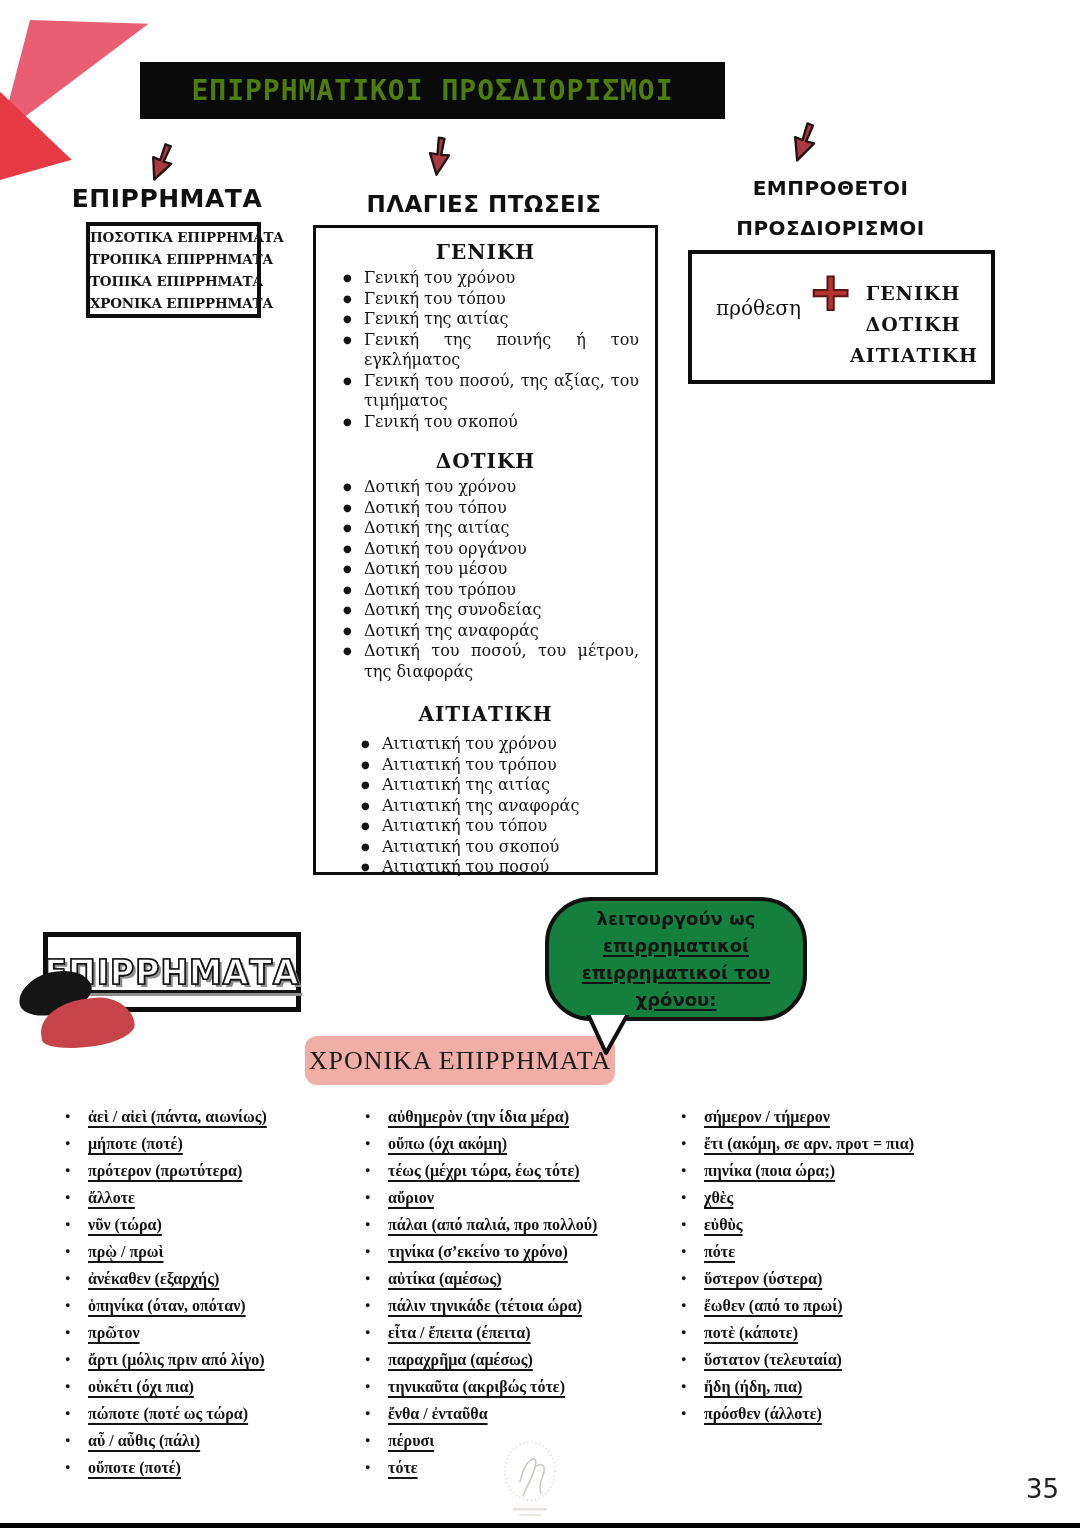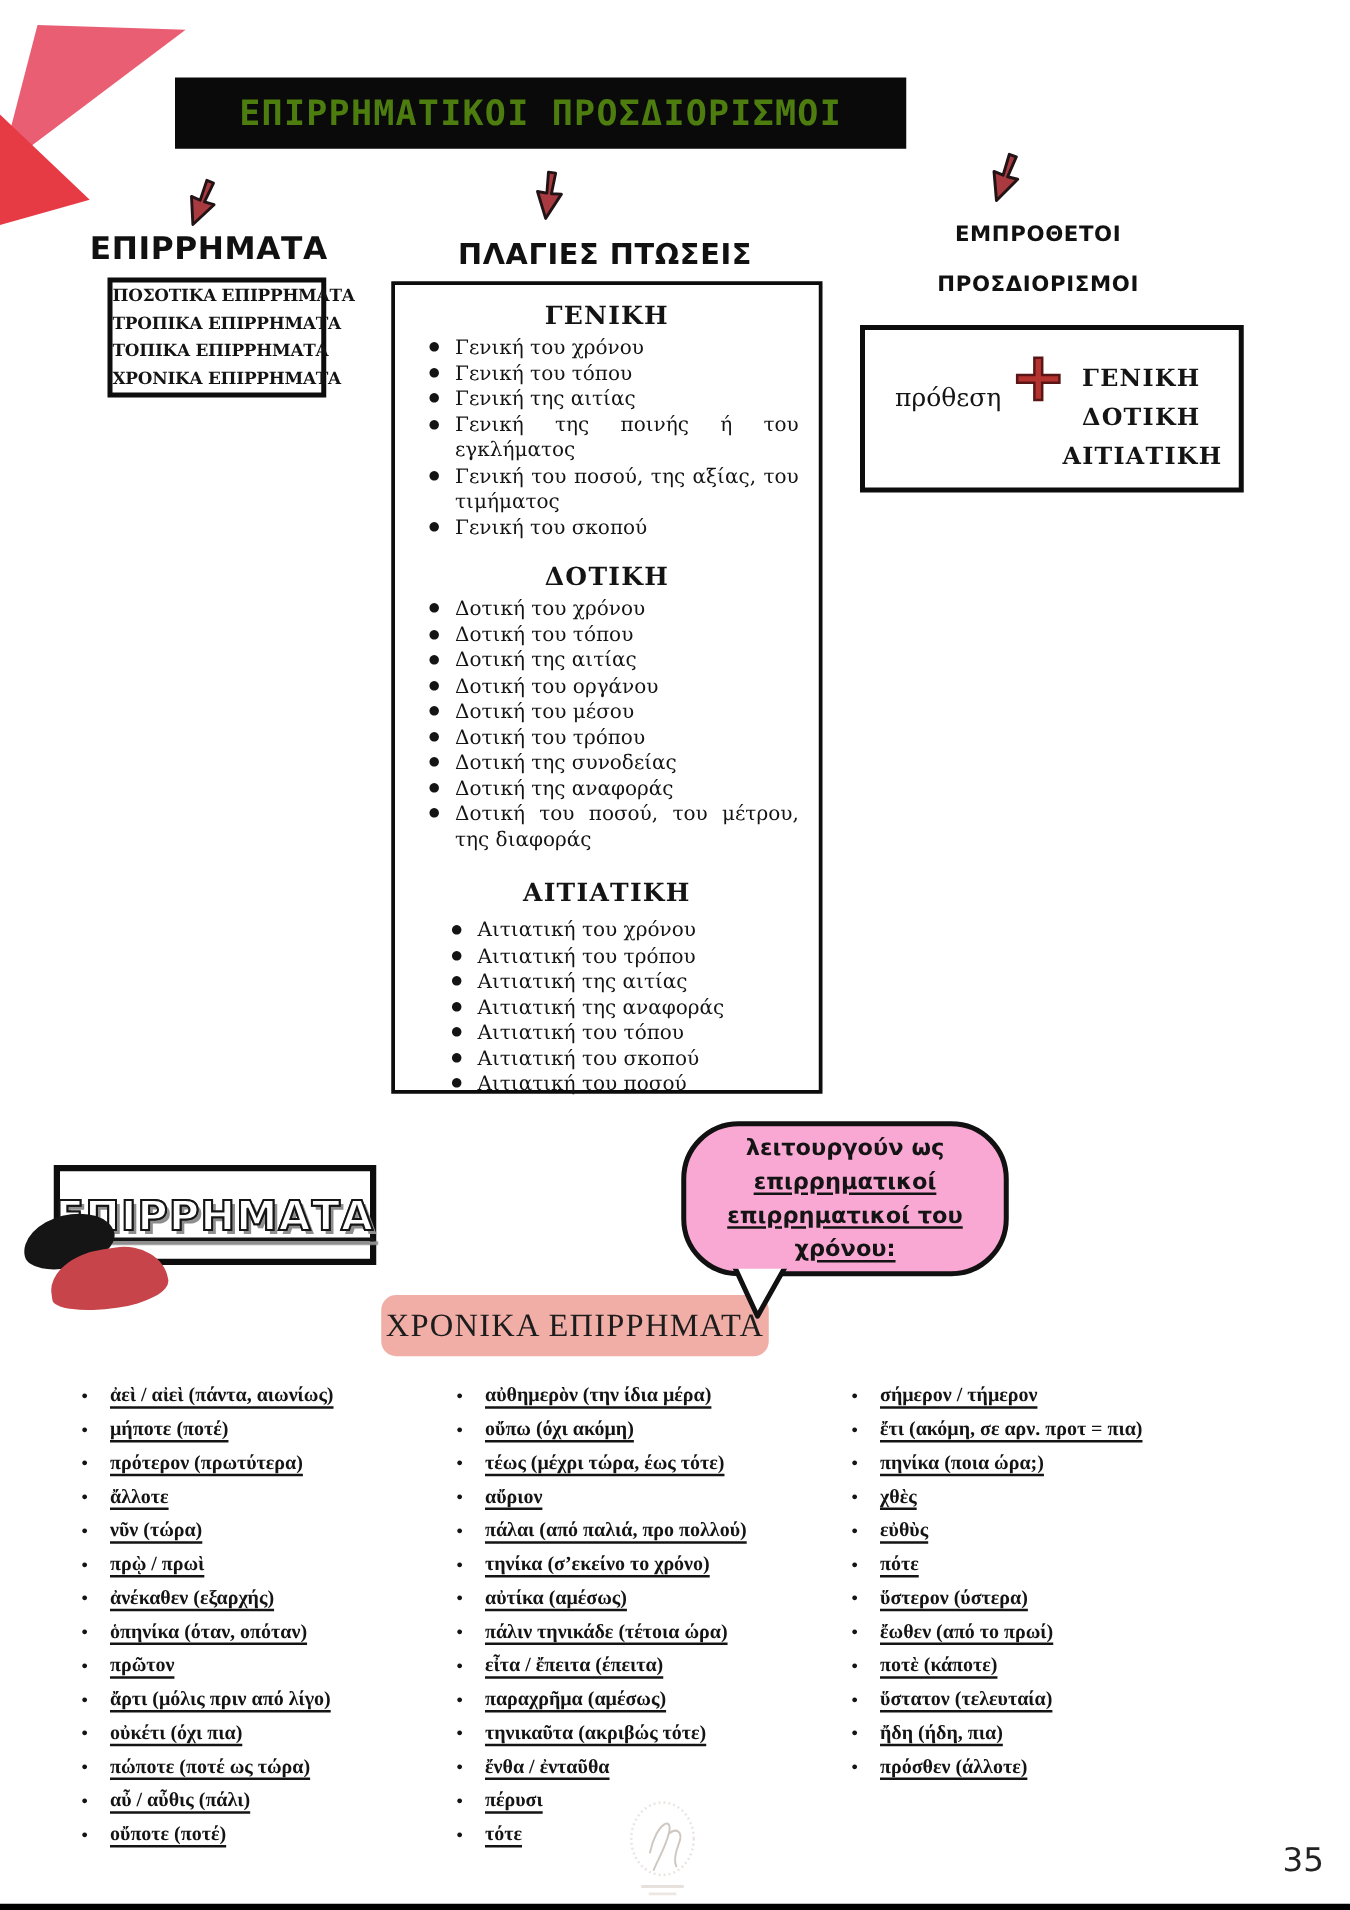--- a/index.html
+++ b/index.html
@@ -22,21 +22,21 @@
   .arrow{position:absolute;}
   .arrow svg{display:block;width:100%;height:100%;}
   .arrow-1{left:146px;top:140px;width:30px;height:46px;transform:rotate(22deg);}
   .arrow-2{left:424px;top:134px;width:30px;height:46px;transform:rotate(8deg);}
   .arrow-3{left:788px;top:120px;width:31px;height:46px;transform:rotate(20deg);}
 
   
   .h-branch{position:absolute;font-weight:bold;text-align:center;color:#111;}
   .h-adverbs{left:58px;top:184px;width:218px;font-size:25px;letter-spacing:.5px;}
   .h-cases{left:328px;top:191px;width:312px;font-size:23px;letter-spacing:.5px;}
-  .h-prep{left:728px;top:168px;width:205px;font-size:17px;line-height:40px;letter-spacing:.5px;}
+  .h-prep{left:728px;top:168px;width:205px;font-size:20px;line-height:40px;letter-spacing:.5px;}
 
   
   .types-box{position:absolute;left:86px;top:222px;width:175px;height:96px;border:4px solid #0d0d0d;
              box-sizing:border-box;display:flex;flex-direction:column;justify-content:center;}
   .types-box div{font-family:"DejaVu Serif",serif;font-weight:bold;font-size:13.5px;line-height:22px;
                  text-align:center;letter-spacing:-0.2px;white-space:nowrap;}
 
   
   .case-box{position:absolute;left:313px;top:225px;width:345px;height:650px;border:3px solid #0d0d0d;
             box-sizing:border-box;}
@@ -46,21 +46,21 @@
   .t-dat{margin-top:17px;}
   .t-acc{margin-top:20px;}
   ul.case-list{margin:4px 0 0 0;padding:0 16px 0 48px;list-style:none;
                font-family:"DejaVu Serif",serif;font-size:16px;line-height:20.5px;
                text-align:justify;}
   ul.case-list li{position:relative;}
   ul.case-list li::before{content:"●";position:absolute;left:-21px;top:0;font-size:10px;}
   ul.acc-list{padding-left:66px;margin-top:8px;}
 
   
-  .prep-box{position:absolute;left:688px;top:260px;width:307px;height:134px;border:4px solid #0d0d0d;
+  .prep-box{position:absolute;left:688px;top:250px;width:307px;height:134px;border:4px solid #0d0d0d;
             box-sizing:border-box;}
   .prothesi{position:absolute;left:24px;top:42px;font-family:"DejaVu Serif",serif;font-size:20px;}
   .plus{position:absolute;left:116px;top:6px;font-size:54px;font-weight:bold;color:#b5332e;
         -webkit-text-stroke:2px #5a1517;font-family:"DejaVu Sans",sans-serif;}
   .prep-cases{position:absolute;left:158px;top:24px;width:126px;text-align:center;
               font-family:"DejaVu Serif",serif;font-weight:bold;font-size:19px;line-height:31px;
               letter-spacing:1px;}
 
   
   .adv-box{position:absolute;left:43px;top:932px;width:258px;height:80px;border:5px solid #0d0d0d;
@@ -68,21 +68,21 @@
   .adv-box span{font-weight:bold;font-size:33px;letter-spacing:1px;color:#ffffff;
                 -webkit-text-stroke:1.6px #151515;text-shadow:3px 3px 0 #8f8f8f;
                 text-decoration:underline;text-decoration-color:#151515;
                 text-decoration-thickness:2.5px;text-underline-offset:6px;}
   .blob-black{position:absolute;left:18px;top:972px;width:74px;height:42px;background:#151515;
               border-radius:50% 50% 50% 50%/58% 55% 45% 42%;transform:rotate(-14deg);z-index:2;}
   .blob-red{position:absolute;left:40px;top:999px;width:94px;height:48px;background:#c6444a;
             border-radius:55% 45% 52% 60%/68% 72% 38% 32%;transform:rotate(-8deg);z-index:3;}
 
   
-  .bubble{position:absolute;left:545px;top:897px;width:262px;height:124px;background:#f9a8d4;
+  .bubble{position:absolute;left:545px;top:897px;width:262px;height:124px;background:#15803d;
           border:4px solid #111;border-radius:46px;box-sizing:border-box;z-index:2;
           display:flex;flex-direction:column;justify-content:center;align-items:center;}
   .bubble div{font-weight:bold;font-size:18px;line-height:27px;text-align:center;}
   .bubble .u{text-decoration:underline;text-decoration-thickness:1.8px;text-underline-offset:3px;}
   .bubble-tail{position:absolute;left:583px;top:1015px;width:50px;height:42px;z-index:3;}
 
   
   .time-heading{position:absolute;left:305px;top:1036px;width:310px;height:49px;background:#f1aea6;
                 border-radius:12px;display:flex;align-items:center;justify-content:center;z-index:1;}
   .time-heading span{font-family:"Liberation Serif","DejaVu Serif",serif;font-size:26px;

